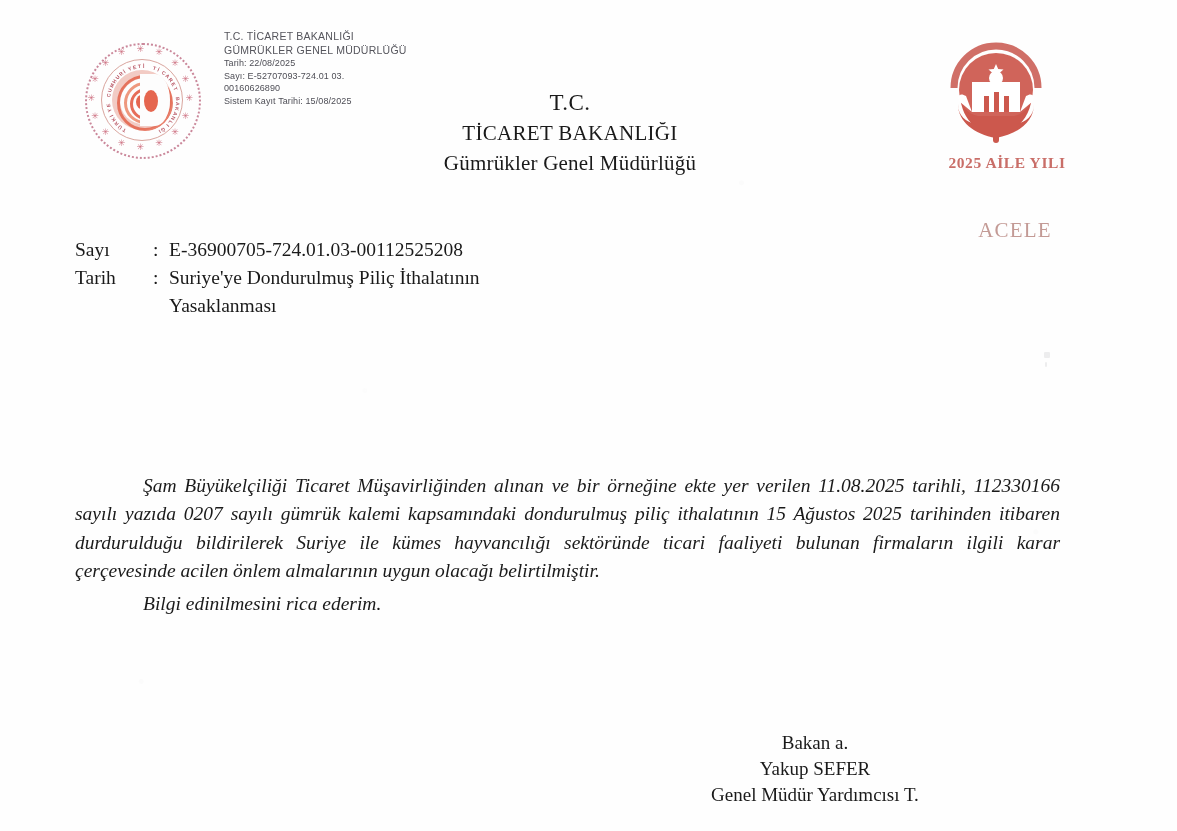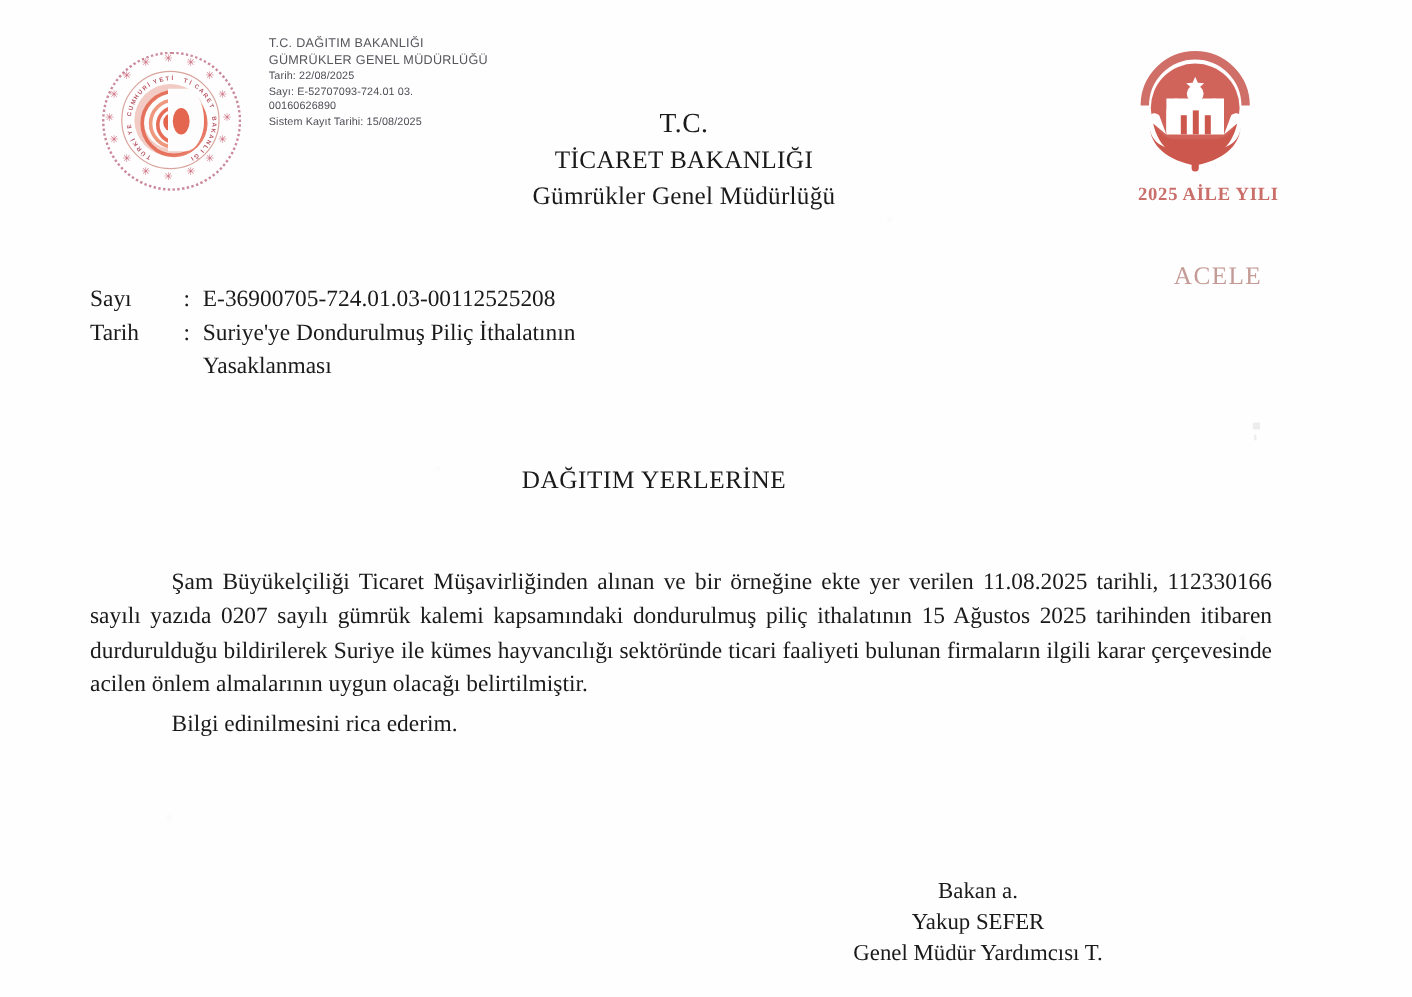--- a/index.html
+++ b/index.html
@@ -213,21 +213,21 @@
   #body-text {
     position: absolute;
     left: 75px;
     top: 472px;
     width: 985px;
     font-size: 19.5px;
     line-height: 28.4px;
     text-align: justify;
   }
   #body-text p { margin: 0; }
-  #body-text .indent { text-indent: 68px; }
+  #body-text .indent { text-indent: 68px; font-style: italic; }
   #body-text .p2 { margin-top: 4px; text-align: left; }
 
   
   #signature {
     position: absolute;
     left: 640px;
     top: 730px;
     width: 350px;
     text-align: center;
     font-size: 19px;
@@ -311,21 +311,21 @@
         <div class="crescent" style="left:14px; top:14px; width:36px; height:36px; border:3px solid #ea7e5e; opacity:0.8;"></div>
         <div class="crescent" style="left:20px; top:20px; width:26px; height:26px; border:3px solid #e2553c; opacity:0.85;"></div>
         <div class="crescent" style="left:26px; top:26px; width:16px; height:16px; background:#e2553c; opacity:0.9;"></div>
         <div class="crescent" style="left:30px; top:6px; width:30px; height:52px; background:#fdfdfd; border-radius:0 50% 50% 0 / 0 50% 50% 0;"></div>
         <div class="crescent" style="left:34px; top:22px; width:14px; height:22px; background:#e2553c; border-radius:50%; opacity:0.9;"></div>
       </div>
     </div>
   </div>
 
   <div id="stamp">
-    <div class="big">T.C. DAĞITIM BAKANLIĞI</div>
+    <div class="big">T.C. TİCARET BAKANLIĞI</div>
     <div class="big">GÜMRÜKLER GENEL MÜDÜRLÜĞÜ</div>
     <div class="small">Tarih: 22/08/2025</div>
     <div class="small">Sayı: E-52707093-724.01 03.</div>
     <div class="small">00160626890</div>
     <div class="small">Sistem Kayıt Tarihi: 15/08/2025</div>
   </div>
 
   <div id="heading">
     <div class="l1">T.C.</div>
     <div class="l2">TİCARET BAKANLIĞI</div>
@@ -364,21 +364,20 @@
       <span class="val">E-36900705-724.01.03-00112525208</span>
     </div>
     <div class="row">
       <span class="lbl">Tarih</span>
       <span class="sep">:</span>
       <span class="val">Suriye'ye Dondurulmuş Piliç İthalatının</span>
     </div>
     <div class="cont">Yasaklanması</div>
   </div>
 
-  <div id="dagitim">DAĞITIM YERLERİNE</div>
 
   <div id="body-text">
     <p class="indent">Şam Büyükelçiliği Ticaret Müşavirliğinden alınan ve bir örneğine ekte yer verilen 11.08.2025 tarihli, 112330166 sayılı yazıda 0207 sayılı gümrük kalemi kapsamındaki dondurulmuş piliç ithalatının 15 Ağustos 2025 tarihinden itibaren durdurulduğu bildirilerek Suriye ile kümes hayvancılığı sektöründe ticari faaliyeti bulunan firmaların ilgili karar çerçevesinde acilen önlem almalarının uygun olacağı belirtilmiştir.</p>
     <p class="indent p2">Bilgi edinilmesini rica ederim.</p>
   </div>
 
   <div id="signature">
     <div>Bakan a.</div>
     <div>Yakup SEFER</div>
     <div>Genel Müdür Yardımcısı T.</div>

